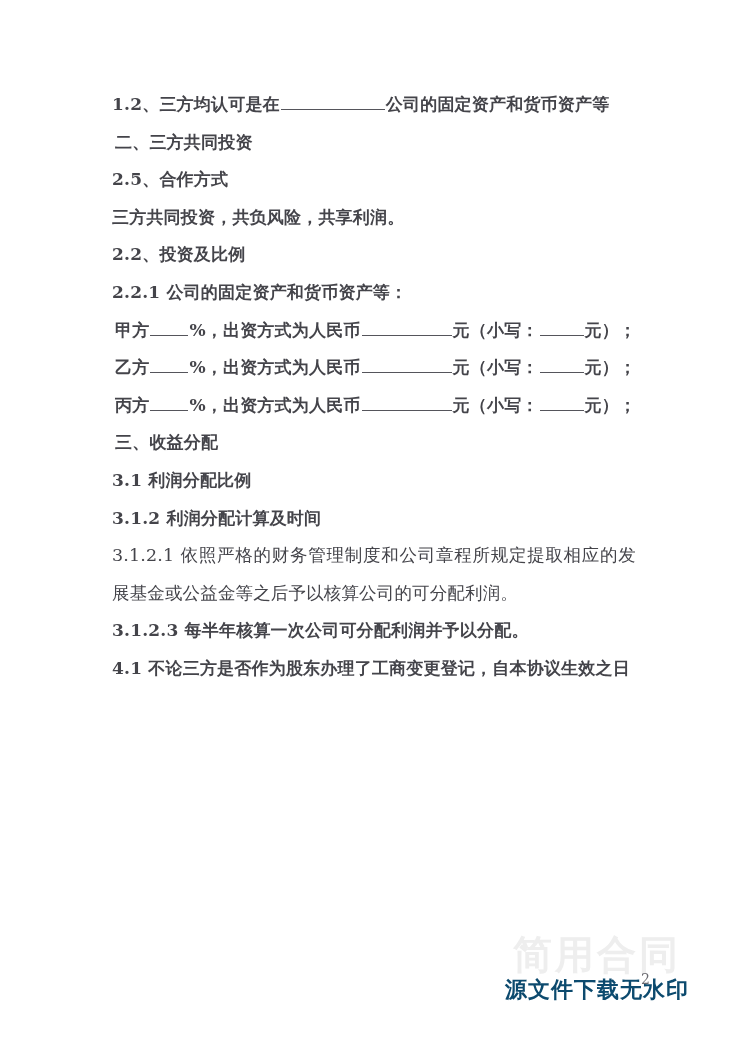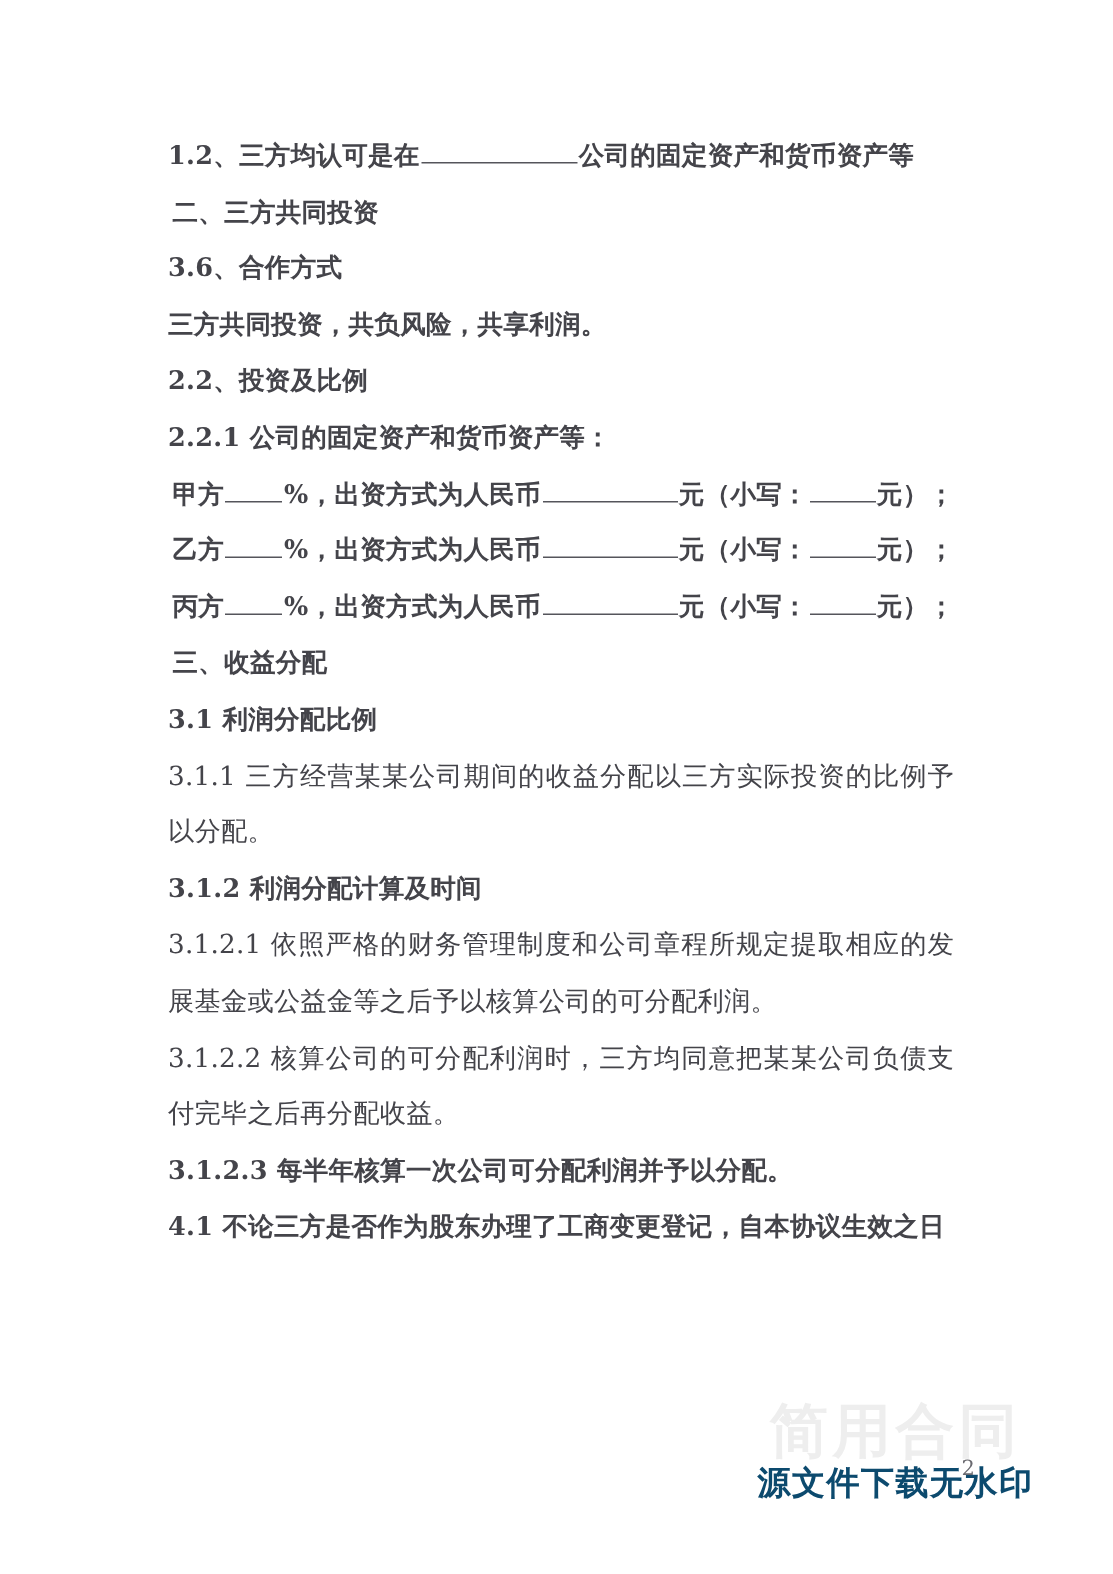--- a/index.html
+++ b/index.html
@@ -121,44 +121,42 @@
   </div>
 
   <div class="doc-body">
 
     <div class="line">
       <span>1.2、三方均认可是在</span><span class="blank blank-lg"></span><span>公司的固定资产和货币资产等</span>
     </div>
 
     <div class="line indent-head">二、三方共同投资</div>
 
-    <div class="line">3.6、合作方式</div>
+    <div class="line">2.5、合作方式</div>
     <div class="line">三方共同投资，共负风险，共享利润。</div>
 
     <div class="line">2.2、投资及比例</div>
     <div class="line">2.2.1  公司的固定资产和货币资产等：</div>
 
     <div class="line indent-head">
       <span>甲方</span><span class="blank blank-sm"></span><span>%，出资方式为人民币</span><span class="blank blank-md"></span><span>元（小写：</span><span class="blank blank-xs"></span><span>元）；</span>
     </div>
 
     <div class="line indent-head">
       <span>乙方</span><span class="blank blank-sm"></span><span>%，出资方式为人民币</span><span class="blank blank-md"></span><span>元（小写：</span><span class="blank blank-xs"></span><span>元）；</span>
     </div>
 
     <div class="line indent-head">
       <span>丙方</span><span class="blank blank-sm"></span><span>%，出资方式为人民币</span><span class="blank blank-md"></span><span>元（小写：</span><span class="blank blank-xs"></span><span>元）；</span>
     </div>
 
     <div class="line indent-head">三、收益分配</div>
     <div class="line">3.1  利润分配比例</div>
-    <div class="para">3.1.1  三方经营某某公司期间的收益分配以三方实际投资的比例予以分配。</div>
     <div class="line">3.1.2  利润分配计算及时间</div>
     <div class="para">3.1.2.1  依照严格的财务管理制度和公司章程所规定提取相应的发展基金或公益金等之后予以核算公司的可分配利润。</div>
-    <div class="para">3.1.2.2  核算公司的可分配利润时，三方均同意把某某公司负债支付完毕之后再分配收益。</div>
     <div class="line">3.1.2.3  每半年核算一次公司可分配利润并予以分配。</div>
 
     <div class="line">4.1 不论三方是否作为股东办理了工商变更登记，自本协议生效之日</div>
 
   </div>
 
   <div class="page-number">2</div>
 
 </div>
 

